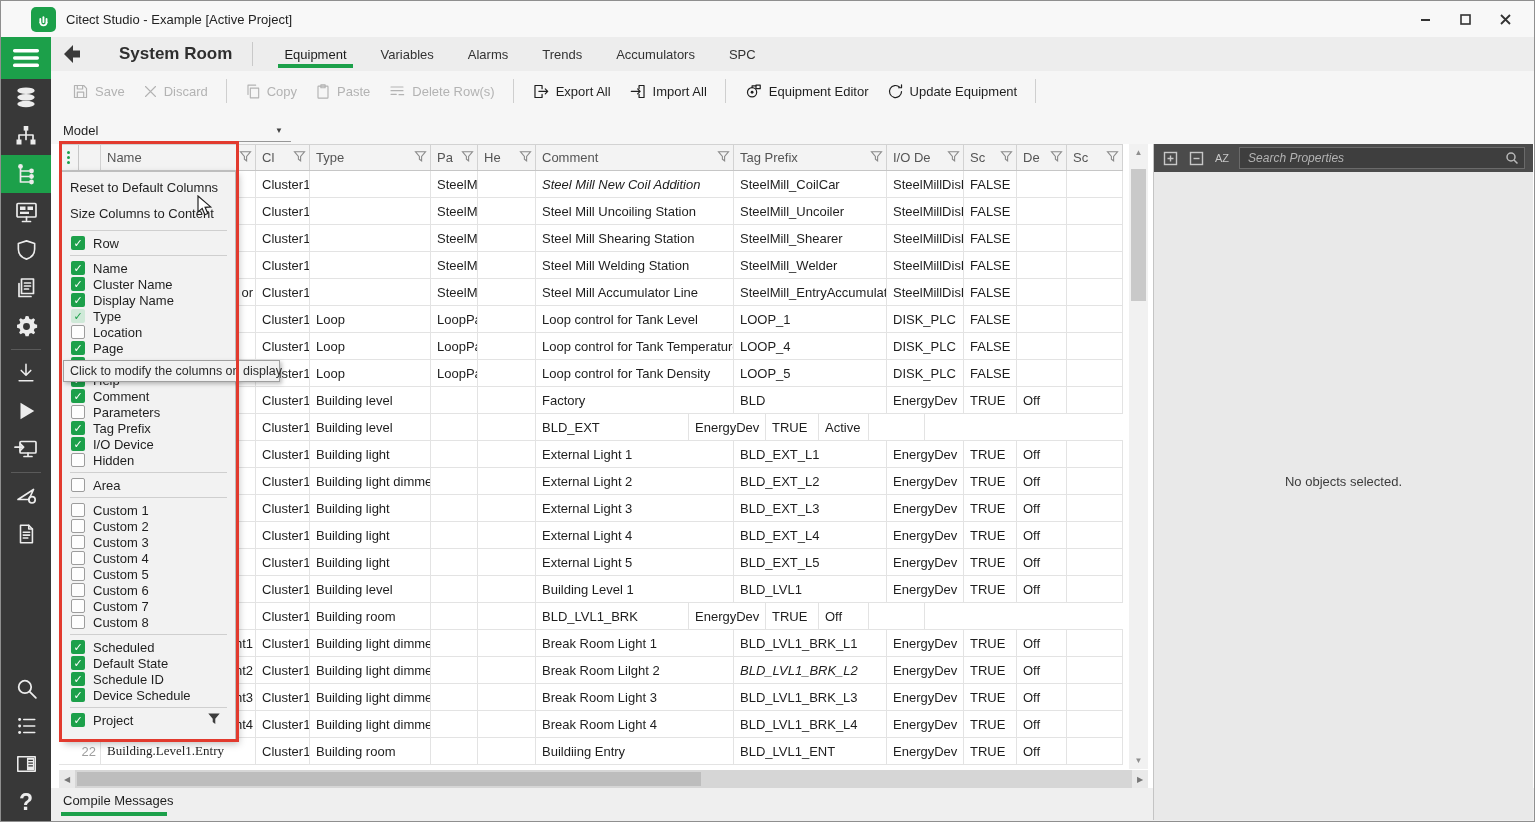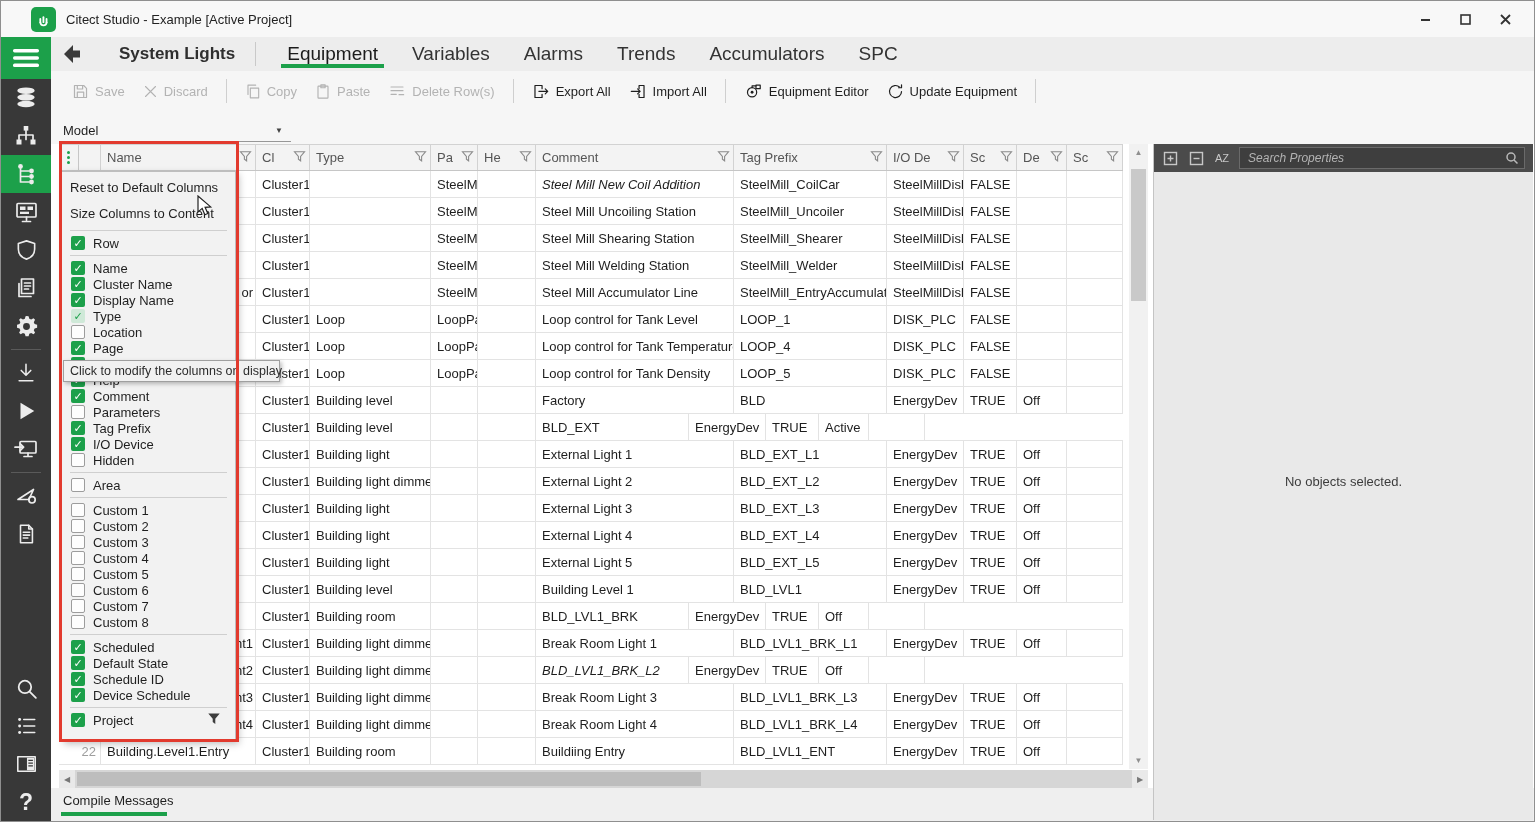--- a/index.html
+++ b/index.html
@@ -22,21 +22,21 @@
   .side-item.active{background:#1ca04a;}
   .side-div{width:30px;height:1px;background:#5a5a5a;margin:4px 0;}
   .side-spacer{flex:1;}
   .icn svg{display:block;}
   
   .subheader{position:absolute;left:50px;top:36px;right:0;height:34px;background:#ededed;display:flex;align-items:center;}
   .back{margin-left:12px;color:#3a3a3a;display:flex;align-items:center;}
   .page-title{font-size:17px;font-weight:bold;color:#2f2f2f;margin-left:32px;}
   .tab-sep{width:1px;height:24px;background:#c9c9c9;margin:0 14px 0 20px;}
   .tabs{display:flex;align-items:stretch;height:34px;}
-  .tab{font-size:19px;color:#333;padding:0 4px;margin:0 13px;display:flex;align-items:center;position:relative;}
+  .tab{font-size:13px;color:#333;padding:0 4px;margin:0 13px;display:flex;align-items:center;position:relative;}
   .tab.active{color:#1b1b1b;}
   .tab.active::after{content:"";position:absolute;left:-2px;right:-2px;bottom:3px;height:4px;background:#1ca04a;}
   
   .toolbar{position:absolute;left:50px;top:70px;right:0;height:40px;background:#f6f6f6;display:flex;align-items:center;padding-left:12px;}
   .tbtn{display:flex;align-items:center;gap:6px;font-size:13px;padding:5px 9px;color:#1f1f1f;background:transparent;border:none;}
   .tbtn.disabled{color:#b3b3b3;}
   .tb-sep{width:1px;height:24px;background:#cfcfcf;margin:0 9px;}
   
   .model-row{position:absolute;left:50px;top:110px;right:0;height:33px;background:#f6f6f6;}
   .combo{position:absolute;left:8px;top:8px;width:232px;height:23px;border-bottom:1px solid #979797;display:flex;align-items:center;font-size:13px;color:#1f1f1f;padding-left:4px;box-sizing:border-box;}
@@ -281,21 +281,21 @@
       <span class="icn"><span style="font-size:23px;font-weight:bold;line-height:1;">?</span></span>
     </div>
   </div>
 
 <div class="subheader">
   <span class="back">
     <svg width="24" height="20" viewBox="0 0 24 20">
         <path d="M10 1L1 10l9 9v-5.5h7v-7h-7z" fill="#3a3a3a"></path>
       </svg>
   </span>
-  <span class="page-title">System Lights</span>
+  <span class="page-title">System Room</span>
   <span class="tab-sep"></span>
   <div class="tabs" id="tabs">
       <span class="tab active">Equipment</span>
       <span class="tab">Variables</span>
       <span class="tab">Alarms</span>
       <span class="tab">Trends</span>
       <span class="tab">Accumulators</span>
       <span class="tab">SPC</span>
     </div>
 </div>
@@ -724,20 +724,21 @@
       <div class="td" style="width: 50px;">Off</div>
       <div class="td" style="width: 56px;"></div>
     </div>
     <div class="tr">
       <div class="td num" style="width: 42px;">19</div>
       <div class="td tail" style="width: 155px;">ht2</div>
       <div class="td" style="width: 54px;">Cluster1</div>
       <div class="td" style="width: 121px;">Building light dimmer</div>
       <div class="td" style="width: 47px;"></div>
       <div class="td" style="width: 58px;"></div>
+      <div class="td" style="width: 198px;">Break Room Lilght 2</div>
       <div class="td" style="width: 153px; font-style: italic;">BLD_LVL1_BRK_L2</div>
       <div class="td" style="width: 77px;">EnergyDev</div>
       <div class="td" style="width: 53px;">TRUE</div>
       <div class="td" style="width: 50px;">Off</div>
       <div class="td" style="width: 56px;"></div>
     </div>
     <div class="tr">
       <div class="td num" style="width: 42px;">20</div>
       <div class="td tail" style="width: 155px;">ht3</div>
       <div class="td" style="width: 54px;">Cluster1</div>
@@ -760,21 +761,21 @@
       <div class="td" style="width: 58px;"></div>
       <div class="td" style="width: 198px;">Break Room Light 4</div>
       <div class="td" style="width: 153px; text-align: right;">BLD_LVL1_BRK_L4</div>
       <div class="td" style="width: 77px;">EnergyDev</div>
       <div class="td" style="width: 53px;">TRUE</div>
       <div class="td" style="width: 50px;">Off</div>
       <div class="td" style="width: 56px;"></div>
     </div>
     <div class="tr">
       <div class="td num" style="width: 42px;">22</div>
-      <div class="td" style="width: 155px;">Building.Level1.Entry</div>
+      <div class="td" style="width: 155px; font-family: Liberation Serif, serif;">Building.Level1.Entry</div>
       <div class="td" style="width: 54px;">Cluster1</div>
       <div class="td" style="width: 121px;">Building room</div>
       <div class="td" style="width: 47px;"></div>
       <div class="td" style="width: 58px;"></div>
       <div class="td" style="width: 198px;">Buildiing Entry</div>
       <div class="td" style="width: 153px;">BLD_LVL1_ENT</div>
       <div class="td" style="width: 77px;">EnergyDev</div>
       <div class="td" style="width: 53px;">TRUE</div>
       <div class="td" style="width: 50px;">Off</div>
       <div class="td" style="width: 56px;"></div>

